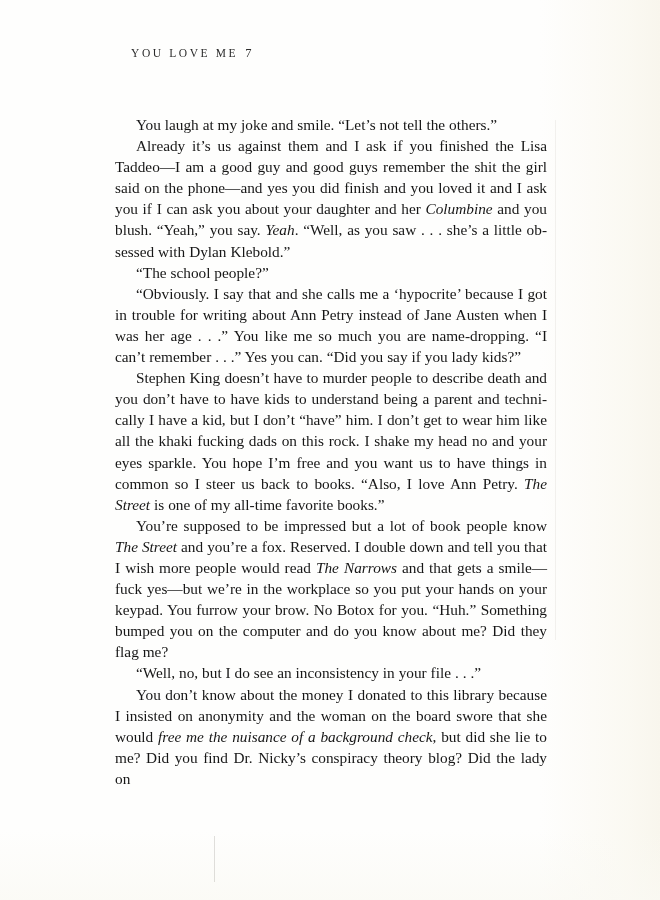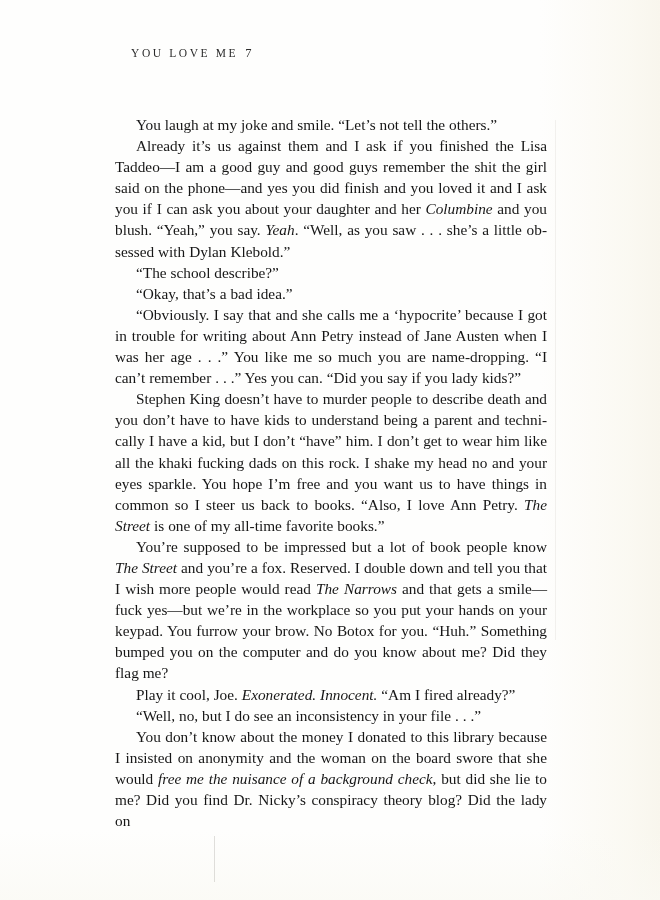--- a/index.html
+++ b/index.html
@@ -105,23 +105,21 @@
   <div class="scan-line-2"></div>
   <div class="scan-line"></div>
 
   <div class="running-head">
     <span>YOU LOVE ME</span><span class="folio">7</span>
   </div>
 
   <div class="text-block">
       <p class="para"><span>You laugh at my joke and smile. “Let’s not tell the others.”</span></p>
       <p class="para"><span>Already it’s us against them and I ask if you finished the Lisa Taddeo—I am a good guy and good guys remember the shit the girl said on the phone—and yes you did finish and you loved it and I ask you if I can ask you about your daughter and her </span><i>Columbine</i><span> and you blush. “Yeah,” you say. </span><i>Yeah</i><span>. “Well, as you saw . . . she’s a little ob-sessed with Dylan Klebold.”</span></p>
-      <p class="para"><span>“The school describe?”</span></p>
-      <p class="para"><span>“Okay, that’s a bad idea.”</span></p>
+      <p class="para"><span>“The school people?”</span></p>
       <p class="para"><span>“Obviously. I say that and she calls me a ‘hypocrite’ because I got in trouble for writing about Ann Petry instead of Jane Austen when I was her age . . .” You like me so much you are name-dropping. “I can’t remember . . .” Yes you can. “Did you say if you lady kids?”</span></p>
       <p class="para"><span>Stephen King doesn’t have to murder people to describe death and you don’t have to have kids to understand being a parent and techni-cally I have a kid, but I don’t “have” him. I don’t get to wear him like all the khaki fucking dads on this rock. I shake my head no and your eyes sparkle. You hope I’m free and you want us to have things in common so I steer us back to books. “Also, I love Ann Petry. </span><i>The Street</i><span> is one of my all-time favorite books.”</span></p>
       <p class="para"><span>You’re supposed to be impressed but a lot of book people know </span><i>The Street</i><span> and you’re a fox. Reserved. I double down and tell you that I wish more people would read </span><i>The Narrows</i><span> and that gets a smile—fuck yes—but we’re in the workplace so you put your hands on your keypad. You furrow your brow. No Botox for you. “Huh.” Something bumped you on the computer and do you know about me? Did they flag me?</span></p>
-      <p class="para"><span>Play it cool, Joe. </span><i>Exonerated. Innocent.</i><span> “Am I fired already?”</span></p>
       <p class="para"><span>“Well, no, but I do see an inconsistency in your file . . .”</span></p>
       <p class="para"><span>You don’t know about the money I donated to this library because I insisted on anonymity and the woman on the board swore that she would </span><i>free me the nuisance of a background check</i><span>, but did she lie to me? Did you find Dr. Nicky’s conspiracy theory blog? Did the lady on</span></p>
     </div>
 
 </div>
 
 </body></html>

